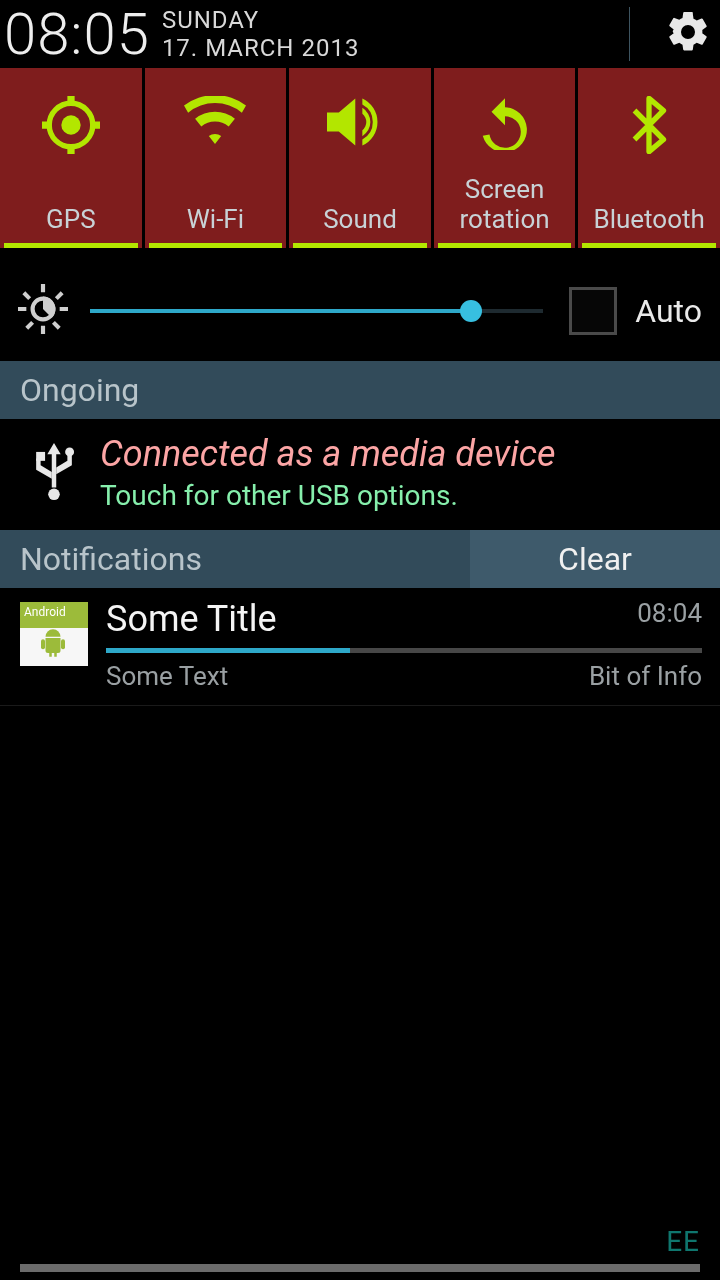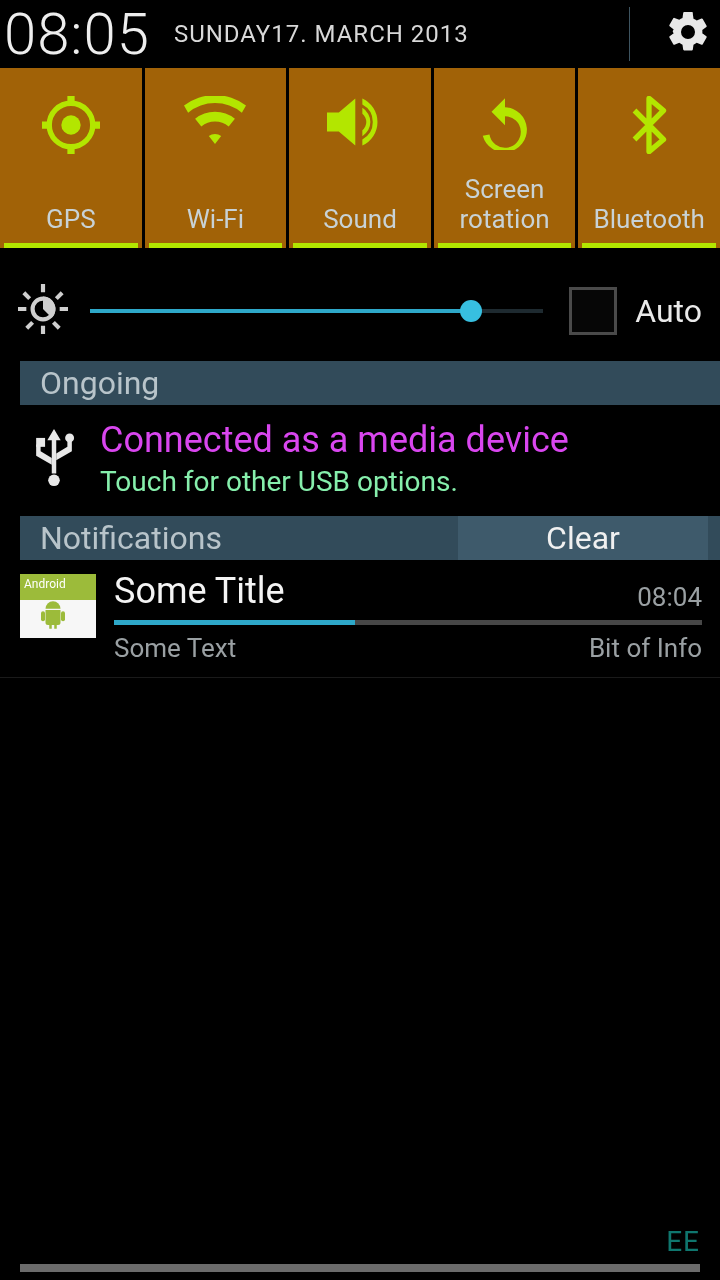--- a/index.html
+++ b/index.html
@@ -2,63 +2,63 @@
 <html><head>
 <meta charset="utf-8">
 <style>
   * { margin:0; padding:0; box-sizing:border-box; font-family: Roboto, "Helvetica Neue", Arial, sans-serif; -webkit-font-smoothing:antialiased; }
   html,body { width:720px; height:1280px; background:#000; color:#fff; overflow:hidden; }
   .root { width:720px; height:1280px; display:flex; flex-direction:column; background:#000; }
 
   
   .hdr { height:68px; display:flex; align-items:center; padding:0 6px 0 4px; }
   .clock { font-size:58px; font-weight:300; letter-spacing:1px; color:#eee; }
-  .datebox { margin-left:24px; display:flex; flex-direction:row; justify-content:center; }
+  .datebox { margin-left:12px; display:flex; flex-direction:column; justify-content:center; }
   .datebox span { font-size:24px; letter-spacing:1px; color:#d8d8d8; line-height:28px; text-transform:uppercase; }
   .hdr-spacer { flex:1; }
   .hdr-div { width:1px; height:54px; background:#3e5460; margin-right:32px; }
   .gear { width:52px; height:52px; display:flex; align-items:center; justify-content:center; }
 
   
   .toggles { display:flex; height:180px; background:#000; }
-  .toggle { flex:1; background:#a16207; display:flex; flex-direction:column; justify-content:flex-end; position:relative; padding-bottom:14px; }
+  .toggle { flex:1; background:#7f1d1d; display:flex; flex-direction:column; justify-content:flex-end; position:relative; padding-bottom:14px; }
   .toggle + .toggle { margin-left:3px; }
   .toggle .ticon { position:absolute; top:28px; width:100%; display:flex; justify-content:center; }
   .toggle .tlabel { font-size:26px; color:#c8d2d6; text-align:center; line-height:30px; }
   .toggle .bar { position:absolute; bottom:0; left:4px; right:4px; height:5px; background:#b3e600; }
 
   
   .bright { height:100px; display:flex; align-items:center; padding:0 18px 0 14px; background:#000;margin-top:13px; }
   .bicon { width:58px; display:flex; justify-content:center; }
   .slider { flex:1; height:4px; background:#1e2a30; position:relative; margin:0 26px 0 18px; }
   .slider .fill { position:absolute; left:0; top:0; bottom:0; width:84%; background:#2ea8c9; }
   .slider .thumb { position:absolute; top:50%; left:84%; transform:translate(-50%,-50%); width:22px; height:22px; border-radius:50%; background:#37bfe0; }
   .chk { width:48px; height:48px; border:3px solid #4a4a4a; background:#060606; margin-right:18px; }
   .auto { font-size:32px; color:#eaeaea; }
 
   
-  .sect { height:44px; background:#324b5a; display:flex; align-items:center; padding:0 20px; font-size:32px; color:#b8c4ca;margin-left:20px; }
+  .sect { height:58px; background:#324b5a; display:flex; align-items:center; padding:0 20px; font-size:32px; color:#b8c4ca; }
   .sect.notif { justify-content:flex-start; position:relative; }
-  .clearbtn { position:absolute; right:12px; top:0; bottom:0; width:250px; background:#3e5a6b; display:flex; align-items:center; justify-content:center; color:#f0f0f0; font-size:32px; }
+  .clearbtn { position:absolute; right:0; top:0; bottom:0; width:250px; background:#3e5a6b; display:flex; align-items:center; justify-content:center; color:#f0f0f0; font-size:32px; }
 
   
   .item { display:flex; padding:14px 22px 18px 22px; background:#000; }
   .item .iicon { width:64px; display:flex; justify-content:center; padding-top:10px; }
   .item .ibody { flex:1; padding-left:14px; }
-  .ongoing-title { font-size:36px; color:#d946ef; }
+  .ongoing-title { font-size:36px; color:#fca5a5;font-style:italic; }
   .ongoing-sub { font-size:28px; color:#86efac; margin-top:4px; }
 
   
   .notif-item { display:flex; padding:10px 18px 14px 20px; background:#000; border-bottom:1px solid #1a1a1a; }
-  .appicon { width:76px; height:64px; background:#f7f7f7; position:relative; margin-top:4px; }
+  .appicon { width:68px; height:64px; background:#f7f7f7; position:relative; margin-top:4px; }
   .appicon::before { content:""; position:absolute; left:0; top:0; right:0; height:26px; background:#9cbb3a; }
   .appicon .label { position:absolute; top:3px; left:4px; font-size:12px; color:#fff; }
   .appicon .droid { position:absolute; left:20px; bottom:4px; }
   .nbody { flex:1; padding-left:18px; display:flex; flex-direction:column; }
-  .nrow1 { display:flex; align-items:flex-end; }
+  .nrow1 { display:flex; align-items:flex-start; }
   .ntitle { font-size:36px; color:#f4f4f4; flex:1; }
   .ntime { font-size:26px; color:#9aa0a3; }
   .prog { height:5px; background:#474747; margin-top:8px; position:relative; }
   .prog .pf { position:absolute; left:0; top:0; bottom:0; background:#2ea8c9; }
   .nrow2 { display:flex; margin-top:8px; }
   .ntext { font-size:26px; color:#9aa0a3; flex:1; }
   .ninfo { font-size:26px; color:#9aa0a3; }
 
   .empty { flex:1; background:#000; }
 

